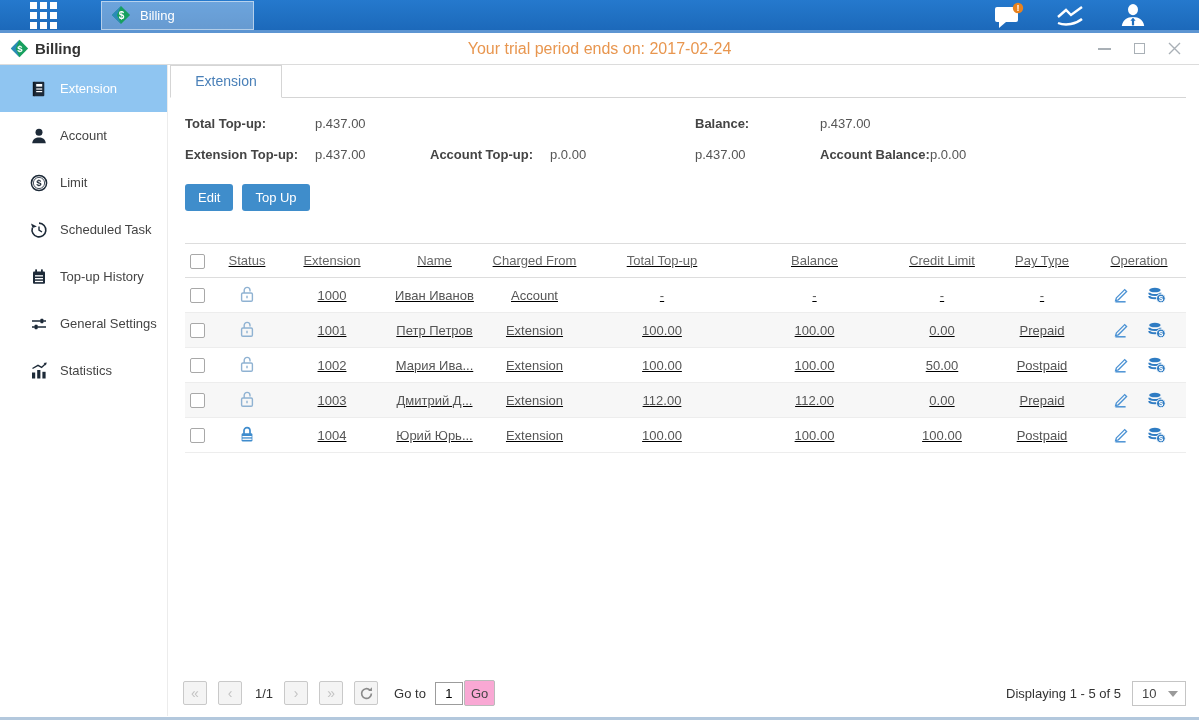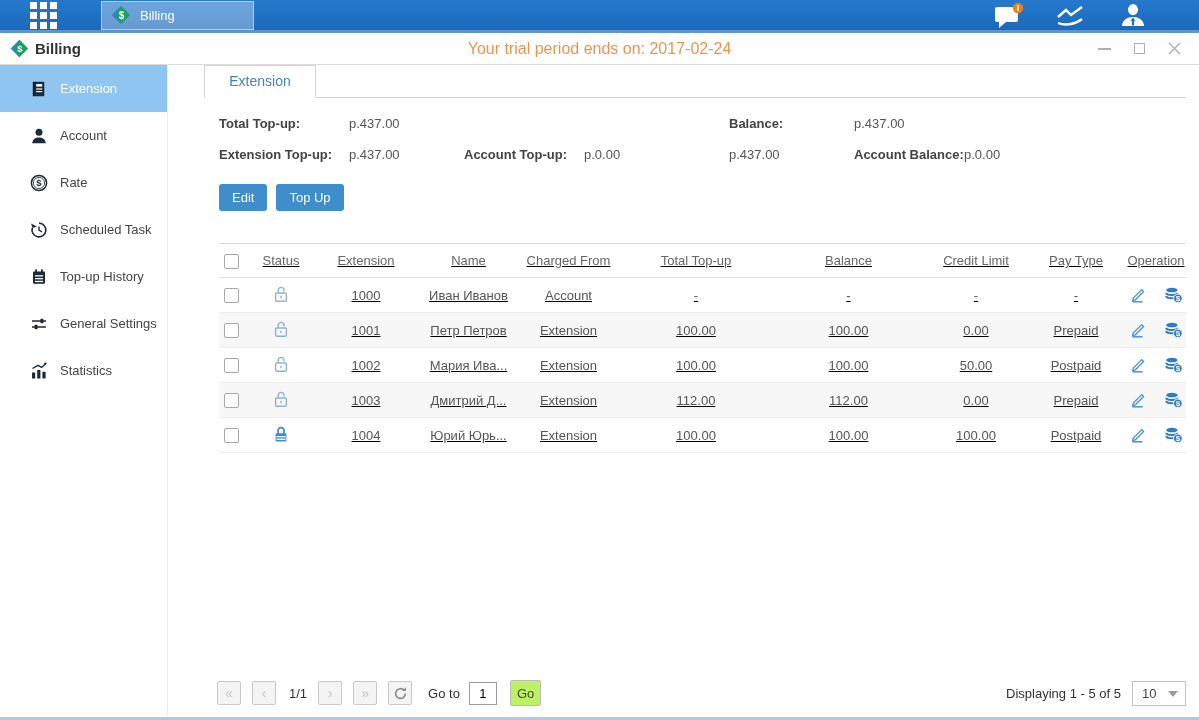--- a/index.html
+++ b/index.html
@@ -25,21 +25,21 @@
   .tb-icon { width:32px; height:26px; display:flex; align-items:center; justify-content:center; cursor:pointer; }
   
   .win-header { height:32px; border-bottom:1px solid #dcdcdc; display:flex; align-items:center; position:relative; background:#fff; }
   .win-title { margin-left:10px; display:flex; align-items:center; gap:6px; font-weight:bold; font-size:15px; color:#333; z-index:1; }
   .trial { position:absolute; left:0; right:0; text-align:center; color:#e8964f; font-size:16px; }
   .win-controls { margin-left:auto; display:flex; align-items:center; gap:21px; margin-right:18px; z-index:1; }
   .ctl { cursor:pointer; display:flex; align-items:center; justify-content:center; width:14px; height:14px; }
   .ctl-min i { display:block; width:13px; height:2px; background:#a9b0b6; }
   .ctl-max i { display:block; width:11px; height:11px; border:1px solid #a9b0b6; }
   
-  .layout { display:flex; height:651px; position:relative;gap:34px; }
+  .layout { display:flex; height:651px; position:relative; }
   .sidebar { width:168px; border-right:1px solid #ececec; padding-top:0; }
   .side-item { height:47px; display:flex; align-items:center; gap:12px; padding-left:30px; color:#444; cursor:pointer; }
   .side-item.active { background:#8fc5f1; color:#fff; }
   .sicon { width:18px; height:18px; flex:0 0 18px; display:flex; }
   .sicon svg { width:18px; height:18px; }
   .main { flex:1; padding:0 13px 0 17px; position:relative; }
   
   .tabstrip { height:33px; border-bottom:1px solid #d5d5d5; display:flex; margin-left:-15px; }
   .tab {
     min-width:112px; text-align:center; line-height:31px; background:#fff;
@@ -67,21 +67,21 @@
   .opcell { display:flex; gap:16px; justify-content:center; align-items:center; }
   .op { display:inline-flex; cursor:pointer; }
   .op svg { width:19px; height:18px; }
   
   .footer { position:absolute; left:15px; right:13px; bottom:10px; display:flex; align-items:center; color:#333; }
   .pgbtn { width:24px; height:24px; background:#f4f4f4; border:1px solid #c9c9c9; border-radius:2px;
     color:#c3c3c3; font-size:14px; display:flex; align-items:center; justify-content:center; margin-right:11px; cursor:pointer; }
   .page-label { margin:0 11px 0 2px; color:#333; }
   .goto-label { margin:0 9px 0 5px; }
   .goto-input { width:28px; height:23px; border:1px solid #9c9c9c; text-align:center; font-size:13px; font-family:inherit; }
-  .go-btn { margin-left:13px; min-width:31px; height:26px; background:#bef264; border:1px solid #bbb; border-radius:2px; font-size:13px; font-family:inherit; color:#444; cursor:pointer; }
+  .go-btn { margin-left:1px; min-width:31px; height:26px; background:#f9a8d4; border:1px solid #bbb; border-radius:2px; font-size:13px; font-family:inherit; color:#444; cursor:pointer; }
   .footer-right { margin-left:auto; display:flex; align-items:center; gap:11px; }
   .pagesize { width:54px; height:25px; border:1px solid #c5c5c5; background:#fff; display:flex; align-items:center; padding-left:9px; position:relative; cursor:pointer; color:#444; }
   .pagesize .tri { position:absolute; right:7px; top:9px; width:0; height:0;
     border-left:5px solid transparent; border-right:5px solid transparent; border-top:6px solid #9a9a9a; }
   .window-bottom { position:absolute; left:0; bottom:0; width:100%; height:3px; background:#b3c8dd; }
 </style>
 </head>
 <body>
 
 <div class="topbar">
@@ -183,21 +183,21 @@
        <span>Account</span>
      </div>
       <div class="side-item">
        <span class="sicon">
           <svg viewBox="0 0 18 18">
             <circle cx="9" cy="9" r="7.6" fill="none" stroke="#1d2a38" stroke-width="1.5"></circle>
             <circle cx="9" cy="9" r="5.6" fill="none" stroke="#1d2a38" stroke-width="0.8"></circle>
             <text x="9" y="12.4" font-size="9.5" font-weight="bold" text-anchor="middle" fill="#1d2a38">$</text>
           </svg>
         </span>
-       <span>Rate</span>
+       <span>Limit</span>
      </div>
       <div class="side-item">
        <span class="sicon">
           <svg viewBox="0 0 18 18">
             <path d="M9 2.1a6.9 6.9 0 1 1-6.6 4.7" fill="none" stroke="#1d2a38" stroke-width="1.6"></path>
             <path d="M1 2.6l1.6 4.4 4.3-1.6z" fill="#1d2a38"></path>
             <path d="M9 5.4V9.2l3 1.8" fill="none" stroke="#1d2a38" stroke-width="1.4"></path>
           </svg>
         </span>
        <span>Scheduled Task</span>

